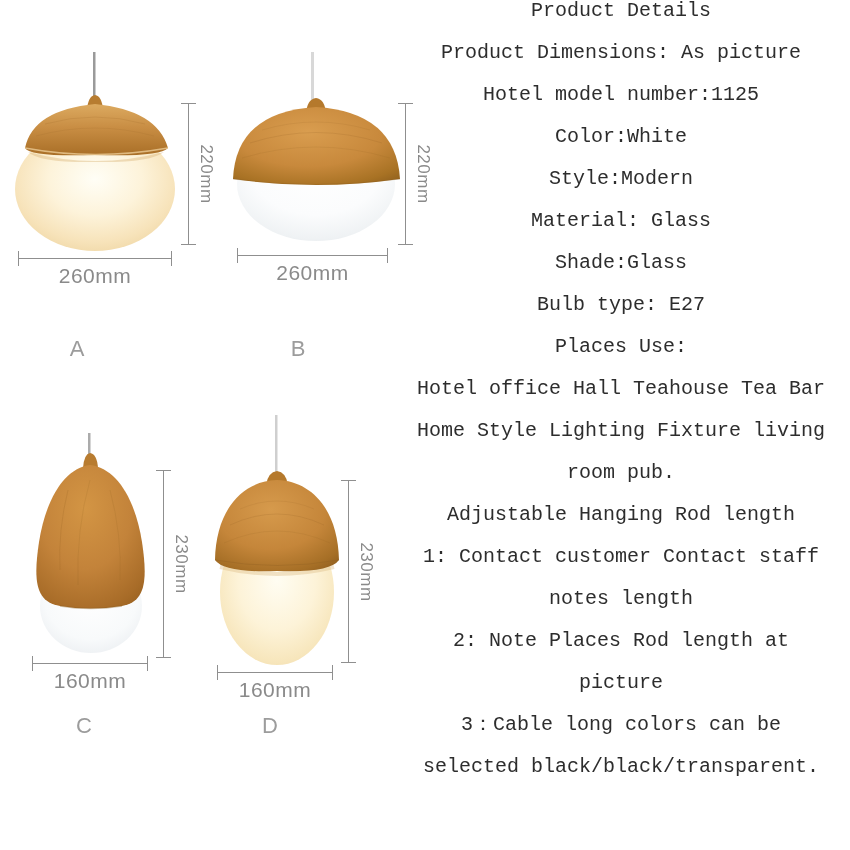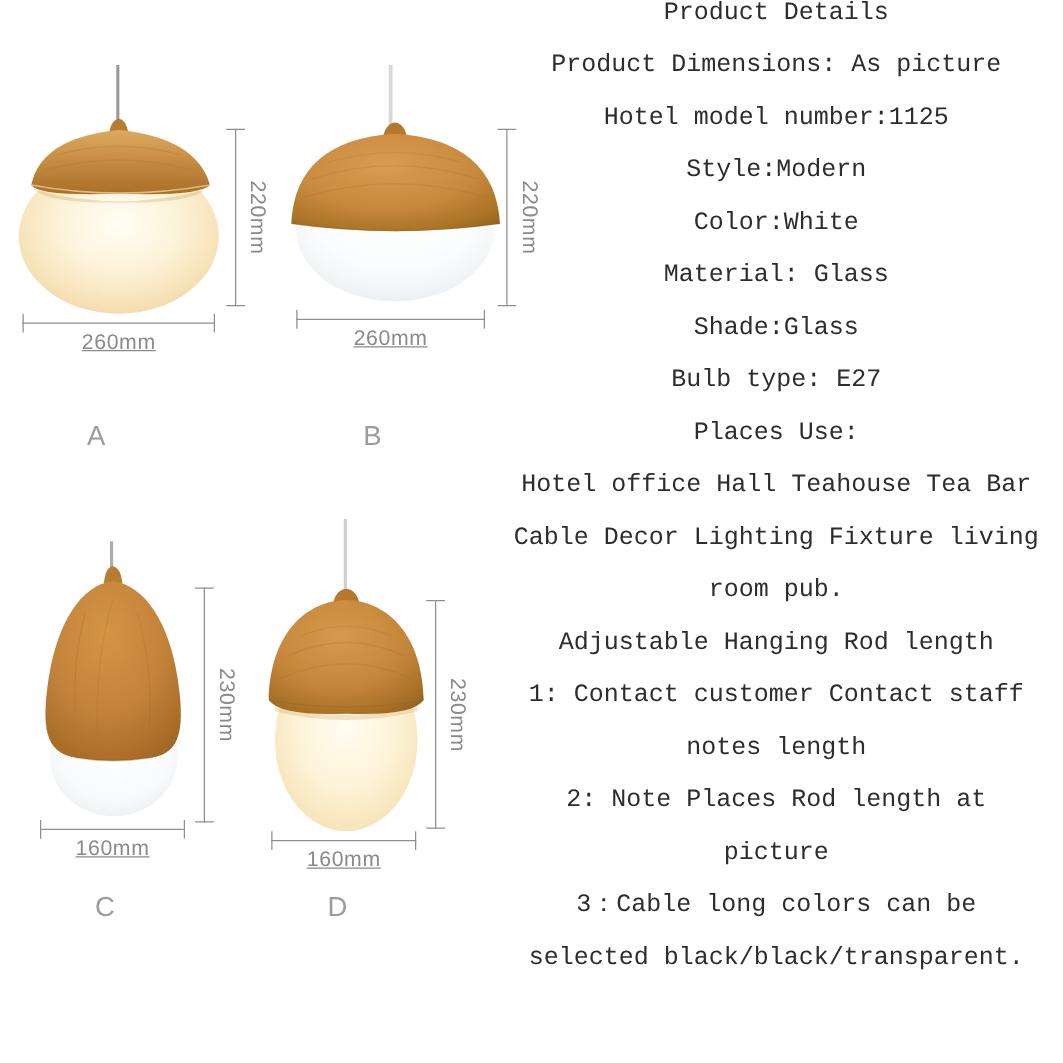--- a/index.html
+++ b/index.html
@@ -12,21 +12,21 @@
   .vdim::before,.vdim::after{content:"";position:absolute;left:-7px;width:15px;height:1px;background:#8f8f8f;}
   .vdim::before{top:0;}
   .vdim::after{bottom:0;}
   .vlabel{position:absolute;top:50%;left:8px;transform:translateY(-50%);
           writing-mode:vertical-rl;font-size:17px;color:#8a8a8a;white-space:nowrap;letter-spacing:.5px;}
   .hdim{position:absolute;height:1px;background:#8f8f8f;}
   .hdim::before,.hdim::after{content:"";position:absolute;top:-7px;width:1px;height:15px;background:#8f8f8f;}
   .hdim::before{left:0;}
   .hdim::after{right:0;}
   .hlabel{position:absolute;top:6px;left:50%;transform:translateX(-50%);
-          font-size:17px;color:#8a8a8a;white-space:nowrap;letter-spacing:.5px;text-decoration:underline;}
+          font-size:21px;color:#8a8a8a;white-space:nowrap;letter-spacing:.5px;}
 
   .lamp-letter{position:absolute;font-size:22px;color:#9c9c9c;width:40px;text-align:center;}
 
   
   .details{position:absolute;left:392px;top:-10px;width:458px;text-align:center;
            font-family:"Liberation Mono",monospace;font-size:20px;line-height:42px;
            color:#2d2d2d;}
   .details .line{white-space:nowrap;}
 </style>
 </head>
@@ -162,28 +162,28 @@
       <span class="hlabel">160mm</span>
     </div>
     <div class="lamp-letter" style="left:250px;top:713px">D</div>
 
   </div>
 
   <div class="details">
     <div class="line">Product Details</div>
     <div class="line">Product Dimensions: As picture</div>
     <div class="line">Hotel model number:1125</div>
+    <div class="line">Color:White</div>
     <div class="line">Style:Modern</div>
-    <div class="line">Color:White</div>
     <div class="line">Material: Glass</div>
     <div class="line">Shade:Glass</div>
     <div class="line">Bulb type: E27</div>
     <div class="line">Places Use:</div>
     <div class="line">Hotel office Hall Teahouse Tea Bar</div>
-    <div class="line">Cable Decor Lighting Fixture living</div>
+    <div class="line">Home Style Lighting Fixture living</div>
     <div class="line">room pub.</div>
     <div class="line">Adjustable Hanging Rod length</div>
     <div class="line">1: Contact customer Contact staff</div>
     <div class="line">notes length</div>
     <div class="line">2: Note Places Rod length at</div>
     <div class="line">picture</div>
     <div class="line">3：Cable long colors can be</div>
     <div class="line">selected black/black/transparent.</div>
   </div>
 

